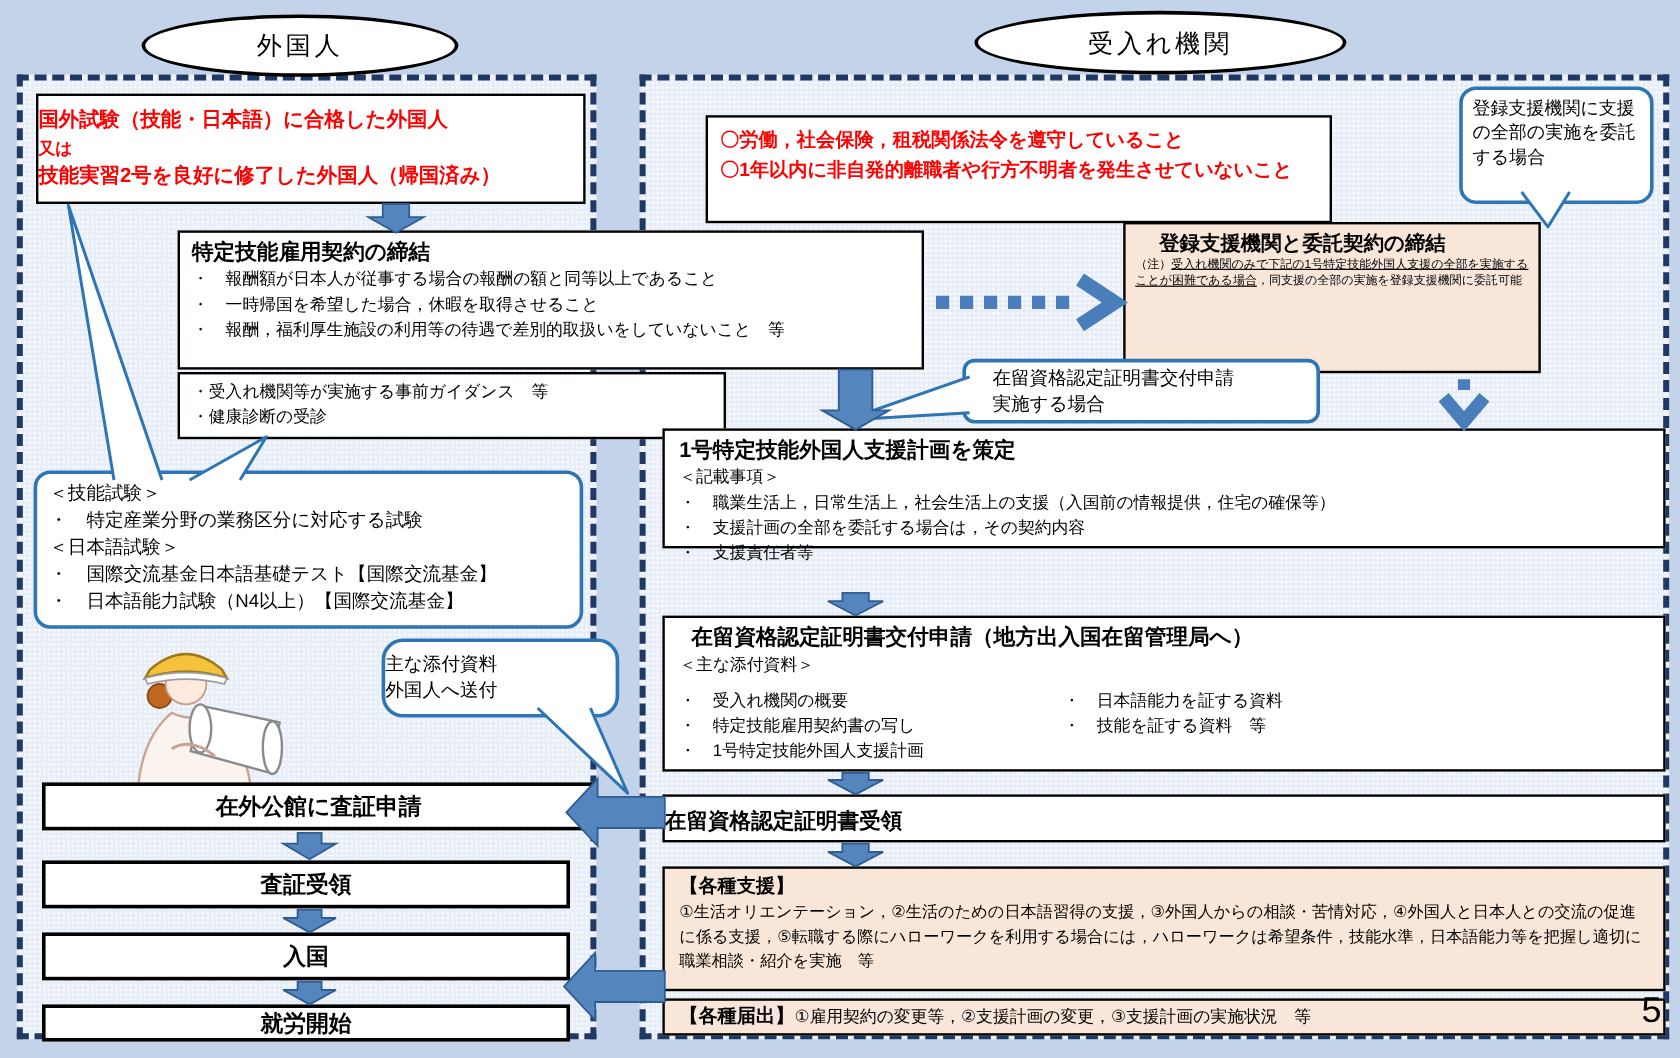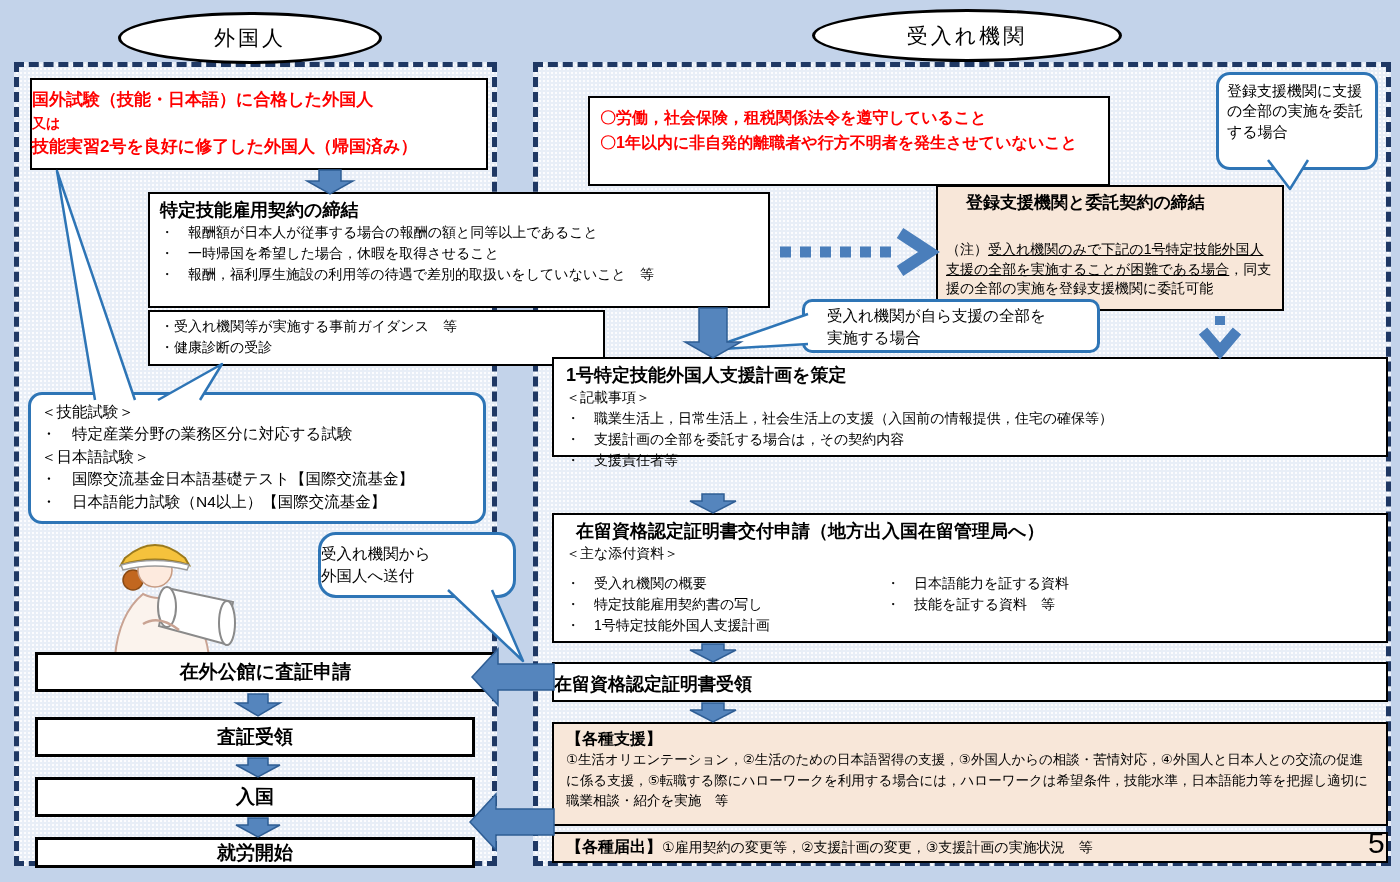--- a/index.html
+++ b/index.html
@@ -83,27 +83,27 @@
     <div class="body14">・　報酬，福利厚生施設の利用等の待遇で差別的取扱いをしていないこと　等</div>
   </div>
 
   <div class="box" style="left:148px;top:310px;width:457px;height:56px;padding:4px 10px;">
     <div class="body14">・受入れ機関等が実施する事前ガイダンス　等</div>
     <div class="body14">・健康診断の受診</div>
   </div>
 
   <div class="box tan" style="left:936px;top:185px;width:348px;height:126px;padding:5px 8px;">
     <div style="font-weight:bold;font-size:17px;line-height:1.3;margin-left:20px;">登録支援機関と委託契約の締結</div>
-    <div style="font-size:14px;line-height:1.4;margin-top:26px;">
+    <div style="font-size:10px;line-height:1.4;">
       <span>（注）</span><span style="text-decoration:underline;">受入れ機関のみで下記の1号特定技能外国人支援の全部を実施することが困難である場合</span><span>，同支援の全部の実施を登録支援機関に委託可能</span>
     </div>
   </div>
 
   <div class="bubble" style="left:802px;top:299px;width:298px;height:54px;border-radius:10px;padding:3px 0 0 22px;font-size:15.5px;line-height:1.45;">
-    <div>受入れ機関が自ら支援の全部を</div>
+    <div>在留資格認定証明書交付申請</div>
     <div>実施する場合</div>
   </div>
 
   <div class="box" style="left:552px;top:357px;width:836px;height:100px;padding:4px 12px;">
     <div class="title centered">1号特定技能外国人支援計画を策定</div>
     <div class="body14">＜記載事項＞</div>
     <div class="body14">・　職業生活上，日常生活上，社会生活上の支援（入国前の情報提供，住宅の確保等）</div>
     <div class="body14">・　支援計画の全部を委託する場合は，その契約内容</div>
     <div class="body14">・　支援責任者等</div>
   </div>
@@ -124,21 +124,21 @@
       <div class="body14">・　特定技能雇用契約書の写し</div>
       <div class="body14">・　1号特定技能外国人支援計画</div>
     </div>
     <div style="position:absolute;left:332px;top:58px;">
       <div class="body14">・　日本語能力を証する資料</div>
       <div class="body14">・　技能を証する資料　等</div>
     </div>
   </div>
 
   <div class="bubble centered" style="left:318px;top:532px;width:198px;height:66px;border-radius:18px;padding-top:8px;font-size:15.5px;line-height:1.45;">
-    <div>受入れ機関から</div>
+    <div>主な添付資料</div>
     <div>外国人へ送付</div>
   </div>
 
   <svg style="position:absolute;left:55px;top:518px;z-index:2;" width="210" height="140" viewBox="0 0 210 140">
     <path d="M60,138 Q64,96 88,76 Q104,84 120,76 Q148,94 154,138 Z" fill="#fbf3ed" stroke="#c9a393" stroke-width="2"></path>
     <circle cx="78" cy="62" r="10" fill="#c2671f" stroke="#8a4a13" stroke-width="1.5"></circle>
     <circle cx="100" cy="52" r="17" fill="#fdeade" stroke="#c79b82" stroke-width="1.5"></circle>
     <path d="M70,40 Q100,14 130,40 L134,47 Q100,36 66,47 Z" fill="#f5c23c" stroke="#9c7a1c" stroke-width="2"></path>
     <path d="M66,47 Q100,38 134,47 L132,52 Q100,44 68,52 Z" fill="#ffffff" stroke="#9c9c9c" stroke-width="1.5"></path>
     <path d="M112,70 L178,84 L170,126 L104,108 Z" fill="#ffffff" stroke="#8a8a8a" stroke-width="2"></path>

